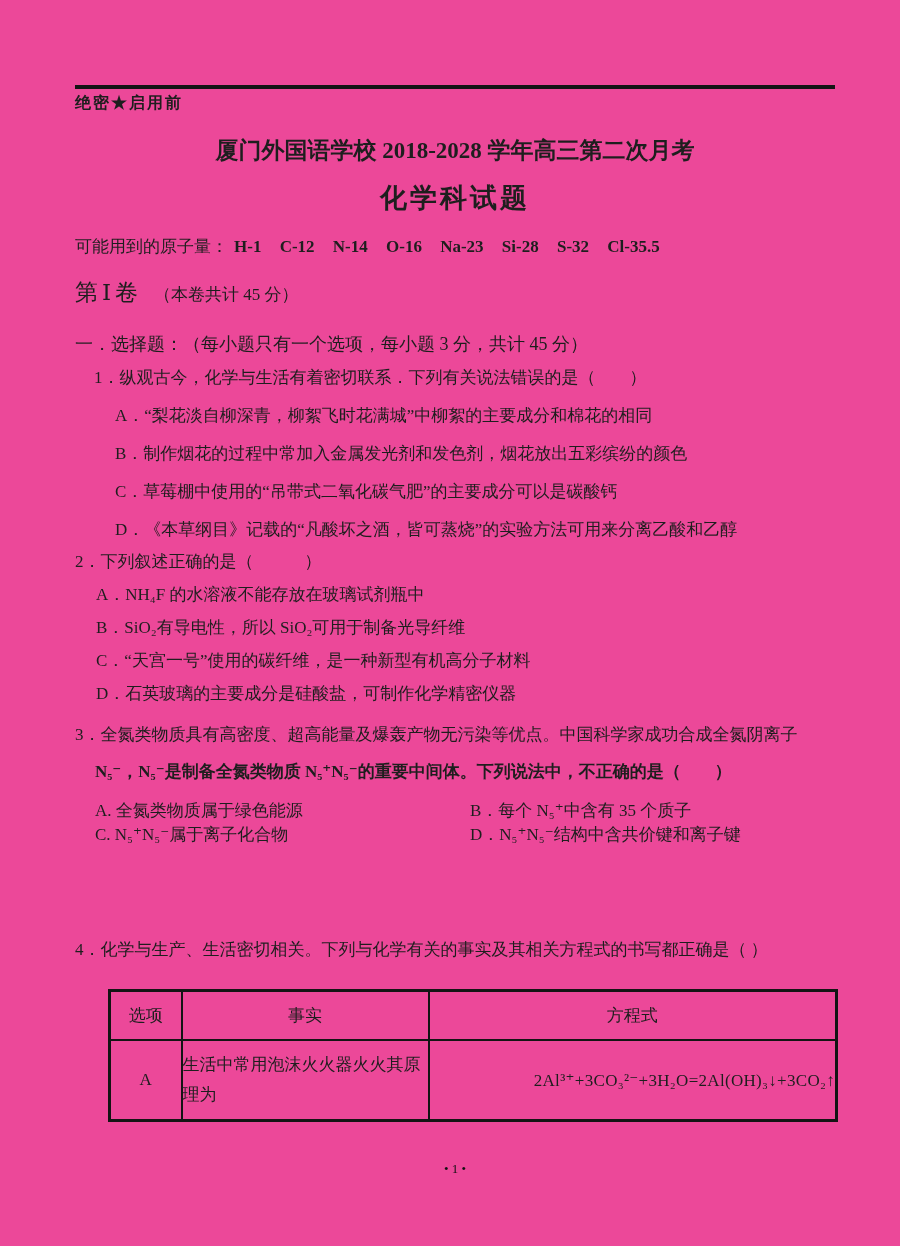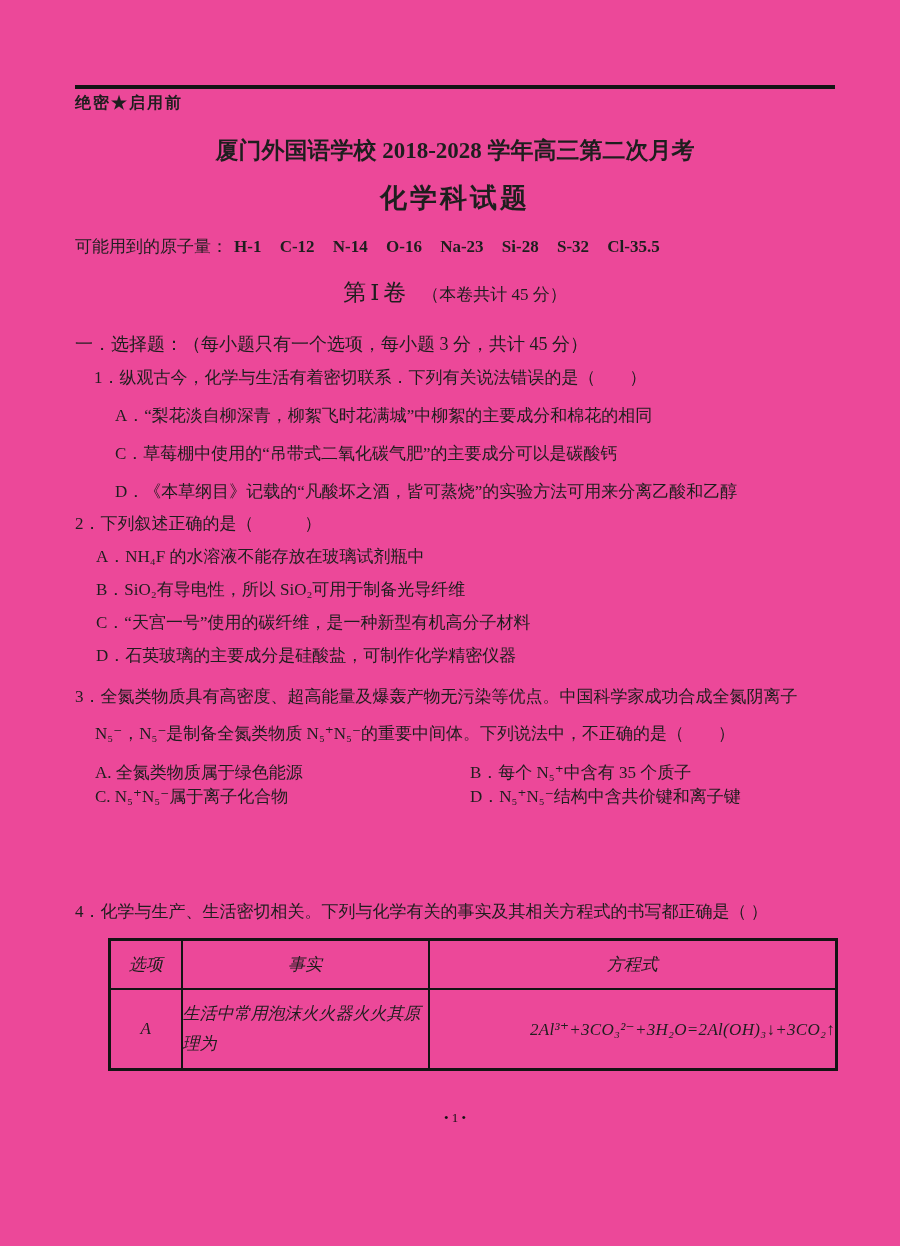--- a/index.html
+++ b/index.html
@@ -47,53 +47,52 @@
     font-size: 17px;
     line-height: 24px;
   }
   .atomic .vals {
     font-weight: bold;
     word-spacing: 14px;
     margin-left: 6px;
   }
   .part {
     margin-top: 19px;
-    text-align: center;
+    text-align: left;
     line-height: 30px;
   }
   .part .part-title { font-size: 23px; letter-spacing: 4px; }
   .part .part-note  { font-size: 17px; margin-left: 12px; }
   .section {
     margin-top: 23px;
     font-size: 18px;
     line-height: 24px;
   }
   .q-line {
     font-size: 17px;
     line-height: 22px;
   }
   .q1 { margin-top: 12px; margin-left: 19px; }
   .q1 .opt { margin-top: 16px; padding-left: 21px; }
   .q2 { margin-top: 10px; }
   .q2 .opt { margin-top: 11px; padding-left: 21px; }
   .q3 { margin-top: 19px; }
-  .q3 .cont-line { margin-top: 15px; padding-left: 20px; }
+  .q3 .cont-line { margin-top: 15px; padding-left: 20px; font-weight: bold; }
   .q3 .opt-row { display: flex; padding-left: 20px; }
   .q3 .opt-row-1 { margin-top: 17px; }
   .q3 .opt-row-2 { margin-top: 2px; }
   .q3 .opt-left { width: 375px; flex: 0 0 auto; }
   .q4 { margin-top: 93px; }
   table.q4-table {
-    margin-top: 15px;
+    margin-top: 28px;
     margin-left: 33px;
     border-collapse: collapse;
     table-layout: fixed;
     width: 727px;
     border: 3px solid #141414;
-    font-style: italic;
   }
   table.q4-table th, table.q4-table td {
     border: 2px solid #141414;
     font-weight: normal;
     font-size: 17px;
     padding: 0;
   }
   table.q4-table thead th { height: 47px; text-align: center; vertical-align: middle; }
   table.q4-table tbody td { height: 78px; vertical-align: middle; }
   td.cell-option { text-align: center; }
@@ -126,20 +125,21 @@
 
   <div class="part">
     <span class="part-title">第Ⅰ卷</span><span class="part-note">（本卷共计 45 分）</span>
   </div>
 
   <div class="section q-line" style="font-size:18px;">一．选择题：（每小题只有一个选项，每小题 3 分，共计 45 分）</div>
 
   <div class="q1">
     <div class="q-line">1．纵观古今，化学与生活有着密切联系．下列有关说法错误的是（　　）</div>
     <div class="q-line opt">A．“梨花淡自柳深青，柳絮飞时花满城”中柳絮的主要成分和棉花的相同</div>
+    <div class="q-line opt">B．制作烟花的过程中常加入金属发光剂和发色剂，烟花放出五彩缤纷的颜色</div>
     <div class="q-line opt">C．草莓棚中使用的“吊带式二氧化碳气肥”的主要成分可以是碳酸钙</div>
     <div class="q-line opt">D．《本草纲目》记载的“凡酸坏之酒，皆可蒸烧”的实验方法可用来分离乙酸和乙醇</div>
   </div>
 
   <div class="q2">
     <div class="q-line">2．下列叙述正确的是（　　　）</div>
     <div class="q-line opt">A．NH₄F 的水溶液不能存放在玻璃试剂瓶中</div>
     <div class="q-line opt">B．SiO₂有导电性，所以 SiO₂可用于制备光导纤维</div>
     <div class="q-line opt">C．“天宫一号”使用的碳纤维，是一种新型有机高分子材料</div>
     <div class="q-line opt">D．石英玻璃的主要成分是硅酸盐，可制作化学精密仪器</div>

